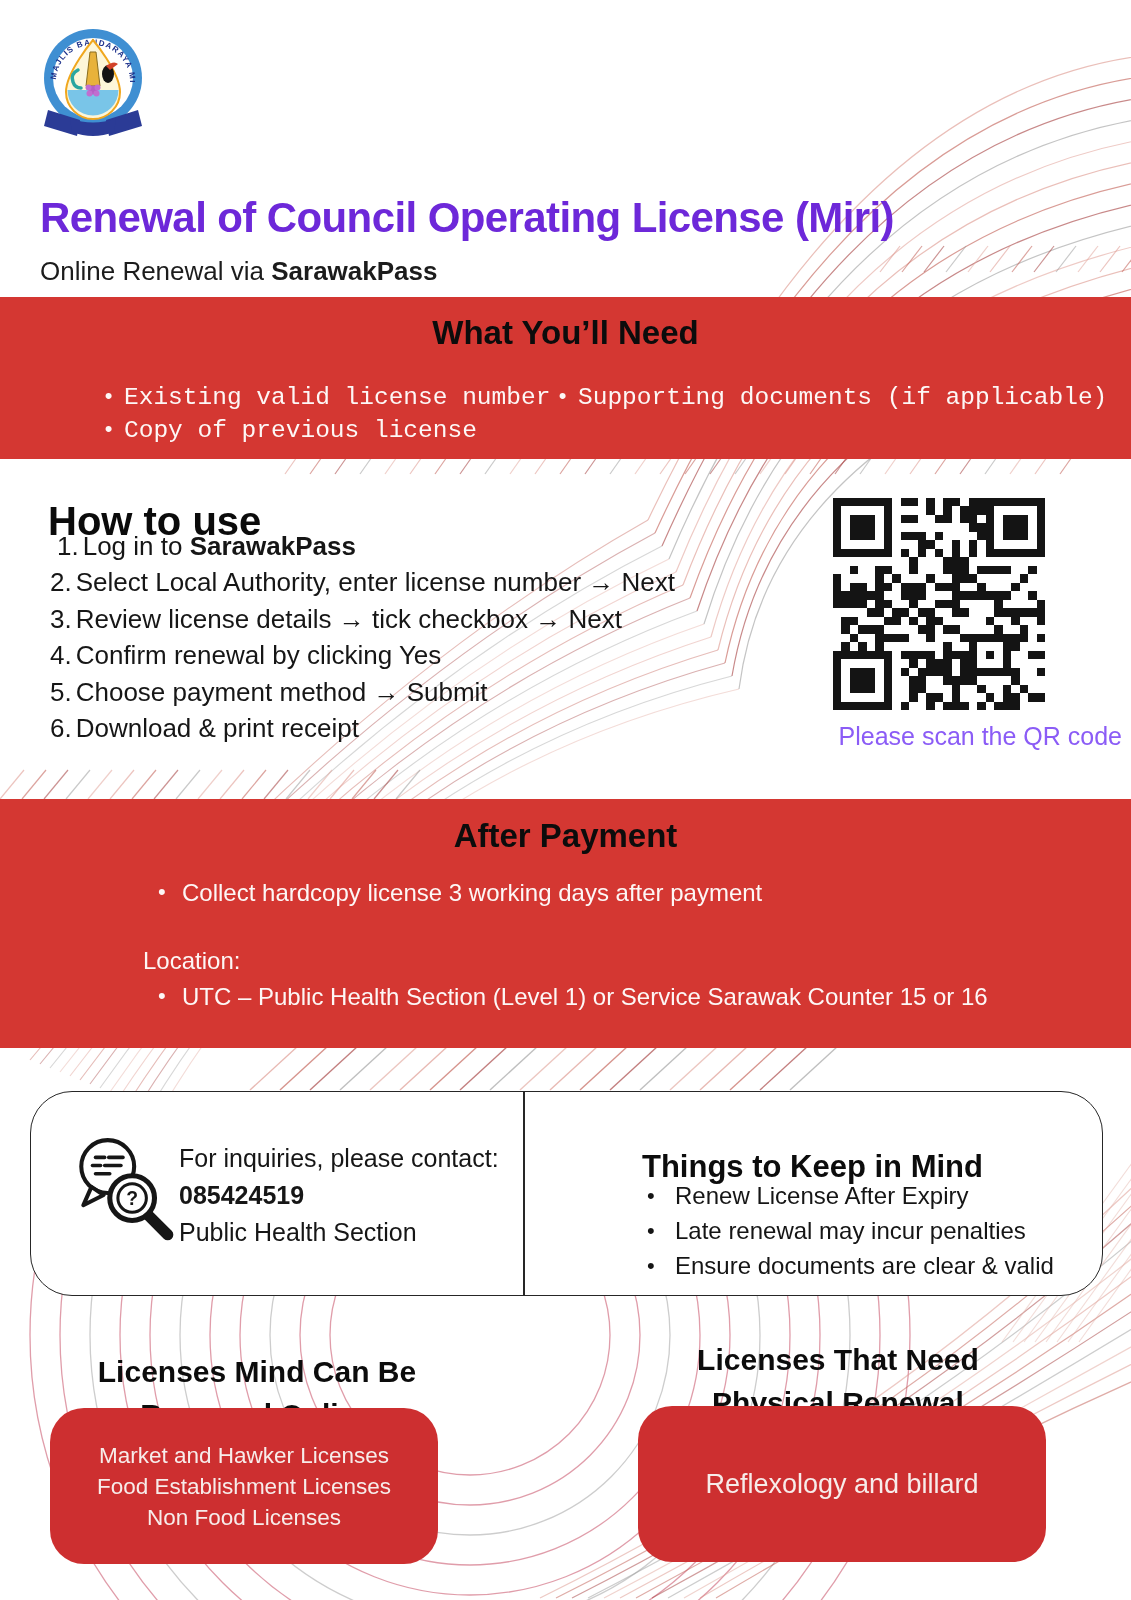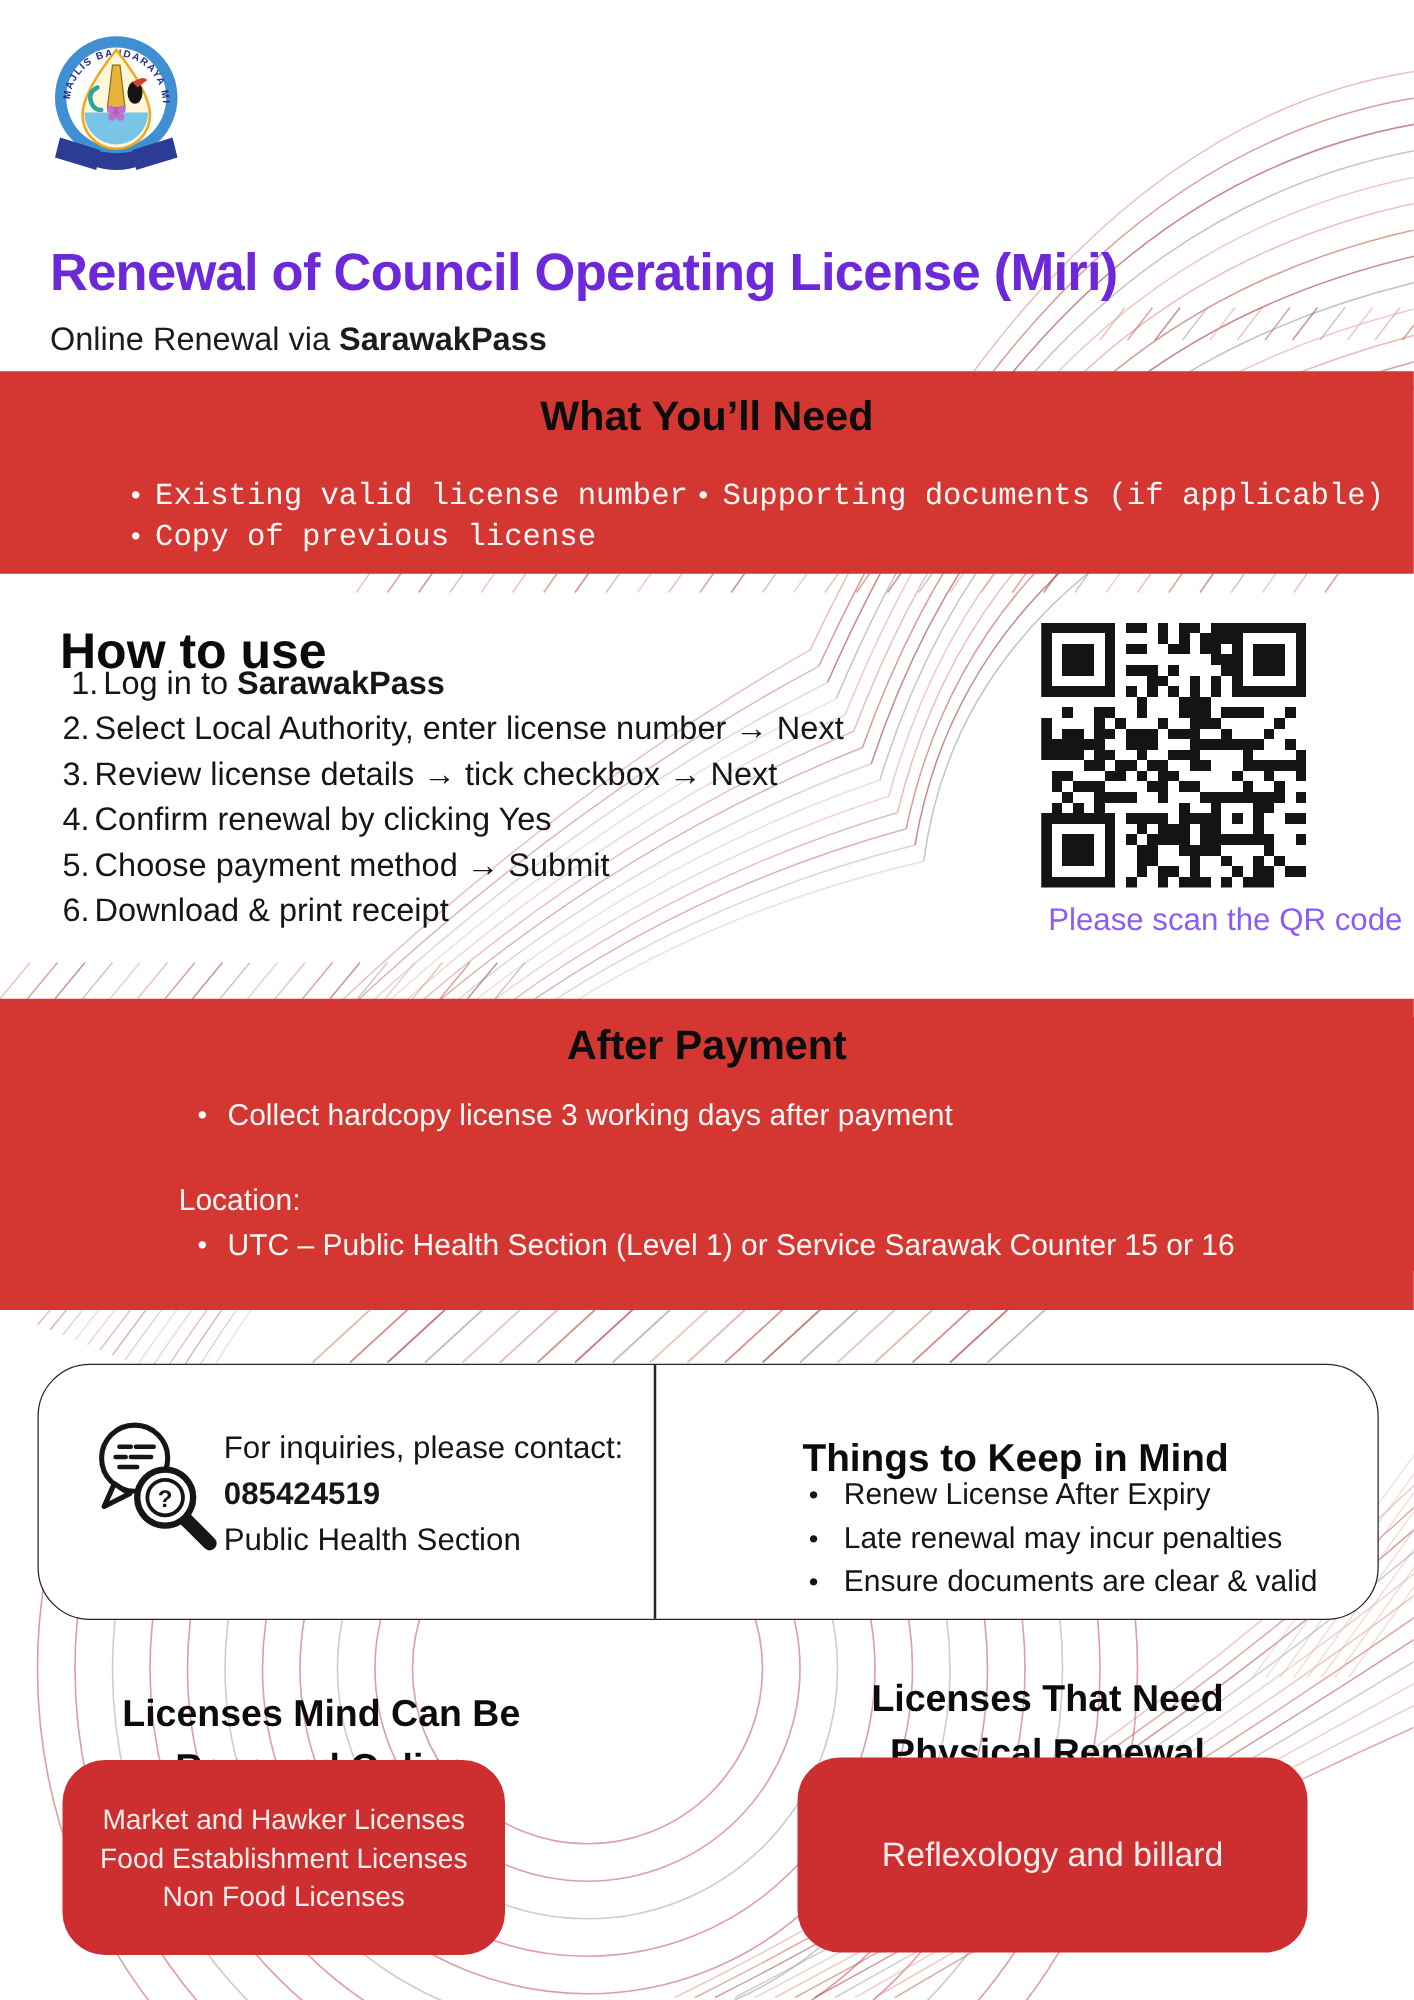--- a/index.html
+++ b/index.html
@@ -64,21 +64,21 @@
   #kim-list{position:absolute;left:612px;top:86px;list-style:none;margin:0;padding:0;}
   #kim-list li{position:relative;padding-left:32px;font-size:24px;line-height:35px;color:#151515;white-space:nowrap;}
   #kim-list li::before{content:"•";position:absolute;left:4px;top:0;font-size:22px;}
 
   
   .col-head{width:474px;text-align:center;font-size:30px;font-weight:800;line-height:43px;color:#0c0c0c;}
   #head-online{left:20px;top:1320px;}
   #head-physical{left:601px;top:1320px;margin-top:18px;}
   .redcard{background:var(--card-red);border-radius:34px;display:flex;flex-direction:column;
     align-items:center;justify-content:center;color:#f7ecea;}
-  #card-online{left:50px;top:1408px;width:354px;height:156px;font-size:22.5px;line-height:31px;text-align:center;}
+  #card-online{left:50px;top:1408px;width:388px;height:156px;font-size:22.5px;line-height:31px;text-align:center;}
   #card-physical{left:638px;top:1406px;width:408px;height:156px;font-size:27px;text-align:center;}
 </style>
 </head>
 <body style="--banner-red: #d43732; --card-red: #cd2f30;">
 
 <svg id="decor" width="1131" height="1600" viewBox="0 0 1131 1600">
   <defs>
     <clipPath id="clipBL">
         <rect x="0" y="1262" width="1131" height="338"></rect>
       </clipPath>

